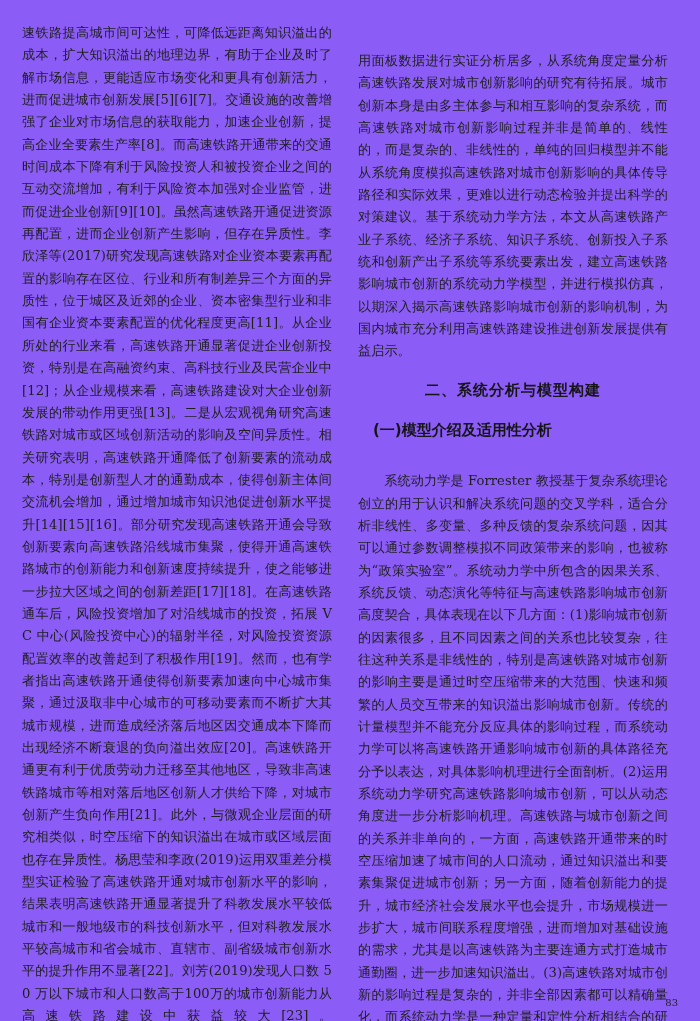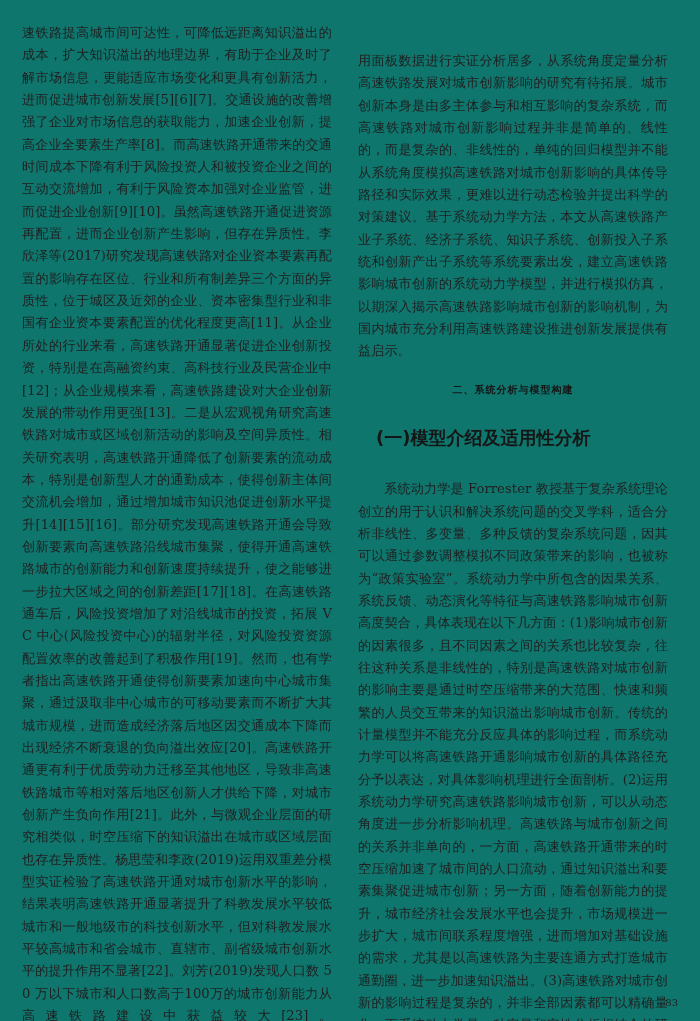--- a/index.html
+++ b/index.html
@@ -11,21 +11,21 @@
     width: 700px;
     height: 1021px;
     position: relative;
     font-family: "DejaVu Serif", "Liberation Serif", serif;
     color: #1c1c1c;
     overflow: hidden;
   }
   .page {
     position: absolute;
     inset: 0;
-    background: #0f766e;
+    background: #8b5cf6;
   }
   .columns {
     position: absolute;
     top: 22px;
     left: 22px;
     right: 20px;
     bottom: 18px;
     display: flex;
     gap: 26px;
   }
@@ -48,31 +48,31 @@
   }
   p.body.lastpar {
     text-align-last: left;
     margin-top: 28px;
   }
   p.indent {
     text-indent: 2em;
   }
   .sec-heading {
     margin: 16px 0 14px 0;
-    font-size: 10px;
+    font-size: 15px;
     line-height: 22px;
     font-weight: bold;
     text-align: center;
     letter-spacing: 1px;
     color: #151515;
     font-family: "DejaVu Sans", "Liberation Sans", sans-serif;
   }
   .sub-heading {
-    margin: 12px 0 1px 0;
-    font-size: 18px;
+    margin: 4px 0 1px 0;
+    font-size: 15px;
     line-height: 22.35px;
     font-weight: bold;
     text-align: left;
     text-indent: 1em;
     color: #151515;
     font-family: "DejaVu Sans", "Liberation Sans", sans-serif;
   }
   .folio {
     position: absolute;
     right: 22px;

